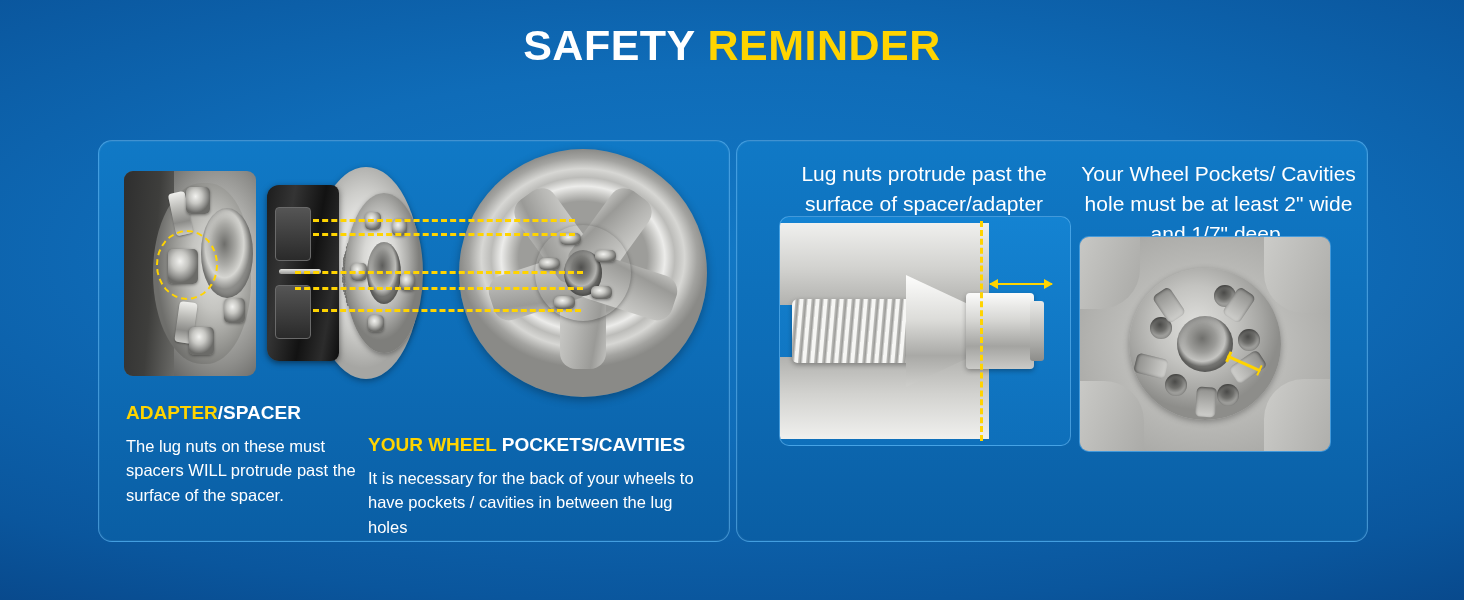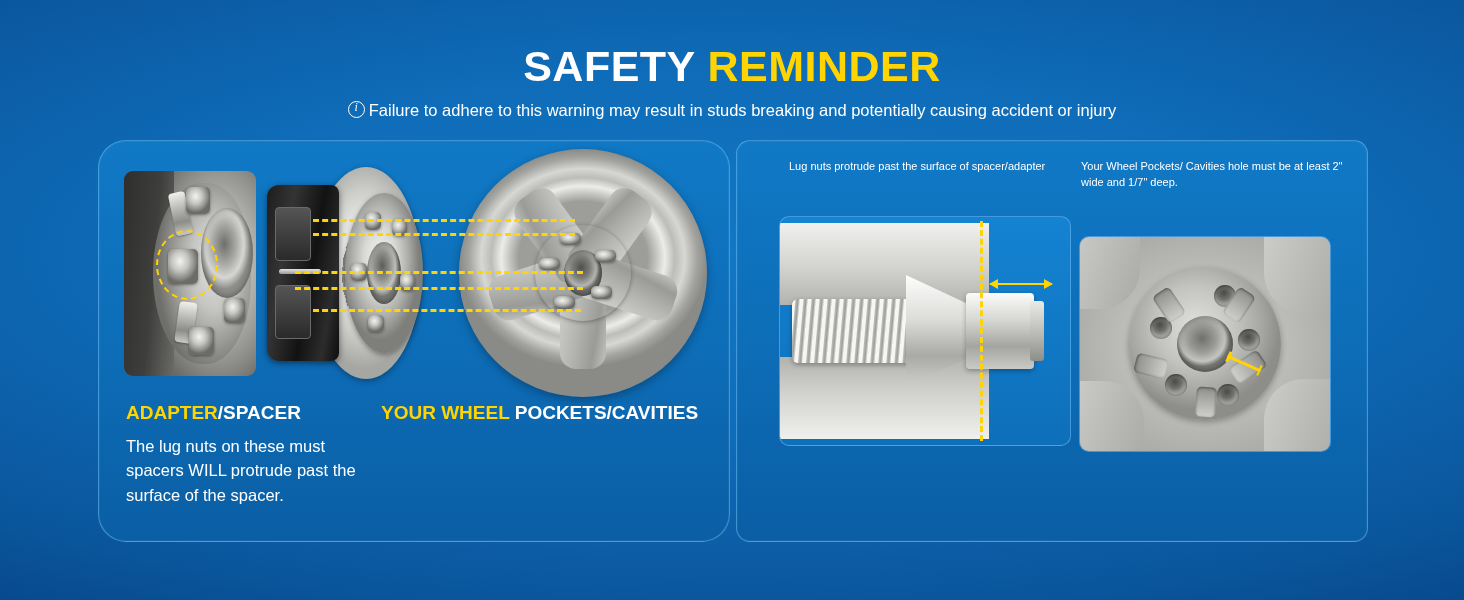--- a/index.html
+++ b/index.html
@@ -10,21 +10,21 @@
   }
   .stage{
     position:relative;width:1464px;height:600px;overflow:hidden;
     background:
       radial-gradient(120% 95% at 50% 42%, #1277c4 0%, #0f6cb8 32%, #0a569d 62%, #073f7f 84%, #05306a 100%);
   }
 
   
   .header{position:absolute;left:0;top:0;width:1464px;text-align:center;}
   .title{
-    margin:0;padding-top:45px;
+    margin:0;padding-top:24px;
     font-size:43px;font-weight:bold;letter-spacing:.5px;line-height:1;
     color:#ffffff;
   }
   .title .hl{color:#ffd400;}
   .subtitle{
     margin:0;padding-top:13px;
     font-size:16.5px;color:#ffffff;font-weight:400;line-height:1.2;
     white-space:nowrap;
   }
   .info-ic{
@@ -36,21 +36,21 @@
     font-style:italic;font-family:"Liberation Serif",serif;font-size:12px;color:#fff;
   }
 
   
   .panel{
     position:absolute;border-radius:14px;
     background:linear-gradient(180deg,#1079c6 0%,#0d6cb6 55%,#0a5ea4 100%);
     border:1.5px solid rgba(110,190,245,.55);
     box-shadow:0 0 0 1px rgba(255,255,255,.05) inset;
   }
-  #panel-left{left:98px;top:140px;width:630px;height:400px;border-radius:28px;}
+  #panel-left{left:98px;top:140px;width:630px;height:400px;}
   #panel-right{left:736px;top:140px;width:630px;height:400px;}
 
   
   .exploded{position:absolute;left:0;top:0;width:630px;height:270px;}
 
   .photo-hub{
     position:absolute;left:25px;top:30px;width:132px;height:205px;border-radius:9px;
     overflow:hidden;
     background:
       radial-gradient(60% 70% at 72% 46%, #d9d9d7 0%, #b9b9b6 38%, #8e8e8b 70%, #5f5f5d 100%),
@@ -155,31 +155,31 @@
   }
 
   .dash-line{
     position:absolute;height:0;border-top:3px dashed #ffd400;
   }
 
   
   .caption-row{position:absolute;left:0;top:262px;width:630px;}
   .cap-col{position:absolute;top:0;}
   #cap-col-1{left:27px;width:255px;}
-  #cap-col-2{left:282px;width:330px;}
+  #cap-col-2{left:269px;width:330px;margin-top:32px;}
   .cap-head{
     font-size:19px;font-weight:bold;color:#ffffff;line-height:1.1;margin:0 0 10px 0;
     white-space:nowrap;
   }
   .cap-head .hl{color:#ffd400;}
   .cap-body{font-size:16.5px;color:#ffffff;line-height:1.48;margin:0;}
 
   
   .rlabel{
-    position:absolute;font-size:11px;color:#fff;line-height:1.42;
+    position:absolute;font-size:21px;color:#fff;line-height:1.42;text-align:center;
   }
   #rlabel-bolt{left:52px;top:18px;width:270px;}
   #rlabel-pocket{left:344px;top:18px;width:275px;}
 
   .frame{
     position:absolute;border-radius:10px;overflow:hidden;
     border:1.5px solid rgba(120,195,250,.5);
   }
   #frame-bolt{left:42px;top:75px;width:290px;height:228px;
     background:linear-gradient(180deg,#1483d2 0%,#0e6fba 100%);}
@@ -261,23 +261,20 @@
 </head>
 <body>
 
 <div class="stage">
 
   <div class="header">
     <h1 class="title">
       <span>SAFETY</span>
       <span class="hl">REMINDER</span>
     </h1>
-    <p class="subtitle">
-      <span class="info-ic"></span><span>Failure to adhere to this warning may result in studs breaking and potentially causing accident or injury</span>
-    </p>
   </div>
 
   <div class="panel" id="panel-left">
 
     <div class="exploded">
 
       <div class="photo-hub">
         <div class="hub-dark"></div>
         <div class="hub-face"></div>
         <div class="hub-bore"></div>
@@ -577,20 +574,21 @@
       <div class="cap-col" id="cap-col-1">
         <p class="cap-head">
           <span class="hl">ADAPTER</span><span>/SPACER</span>
         </p>
         <p class="cap-body">The lug nuts on these must spacers WILL protrude past the surface of the spacer.</p>
       </div>
       <div class="cap-col" id="cap-col-2">
         <p class="cap-head">
           <span class="hl">YOUR WHEEL</span><span> POCKETS/CAVITIES</span>
         </p>
+        <p class="cap-body">It is necessary for the back of your wheels to have pockets / cavities in between the lug holes</p>
       </div>
     </div>
   </div>
 
   <div class="panel" id="panel-right">
 
     <div class="rlabel" id="rlabel-bolt">Lug nuts protrude past
 the surface of spacer/adapter</div>
     <div class="rlabel" id="rlabel-pocket">Your Wheel Pockets/
 Cavities hole must be at least 2" wide and 1/7" deep.</div>

